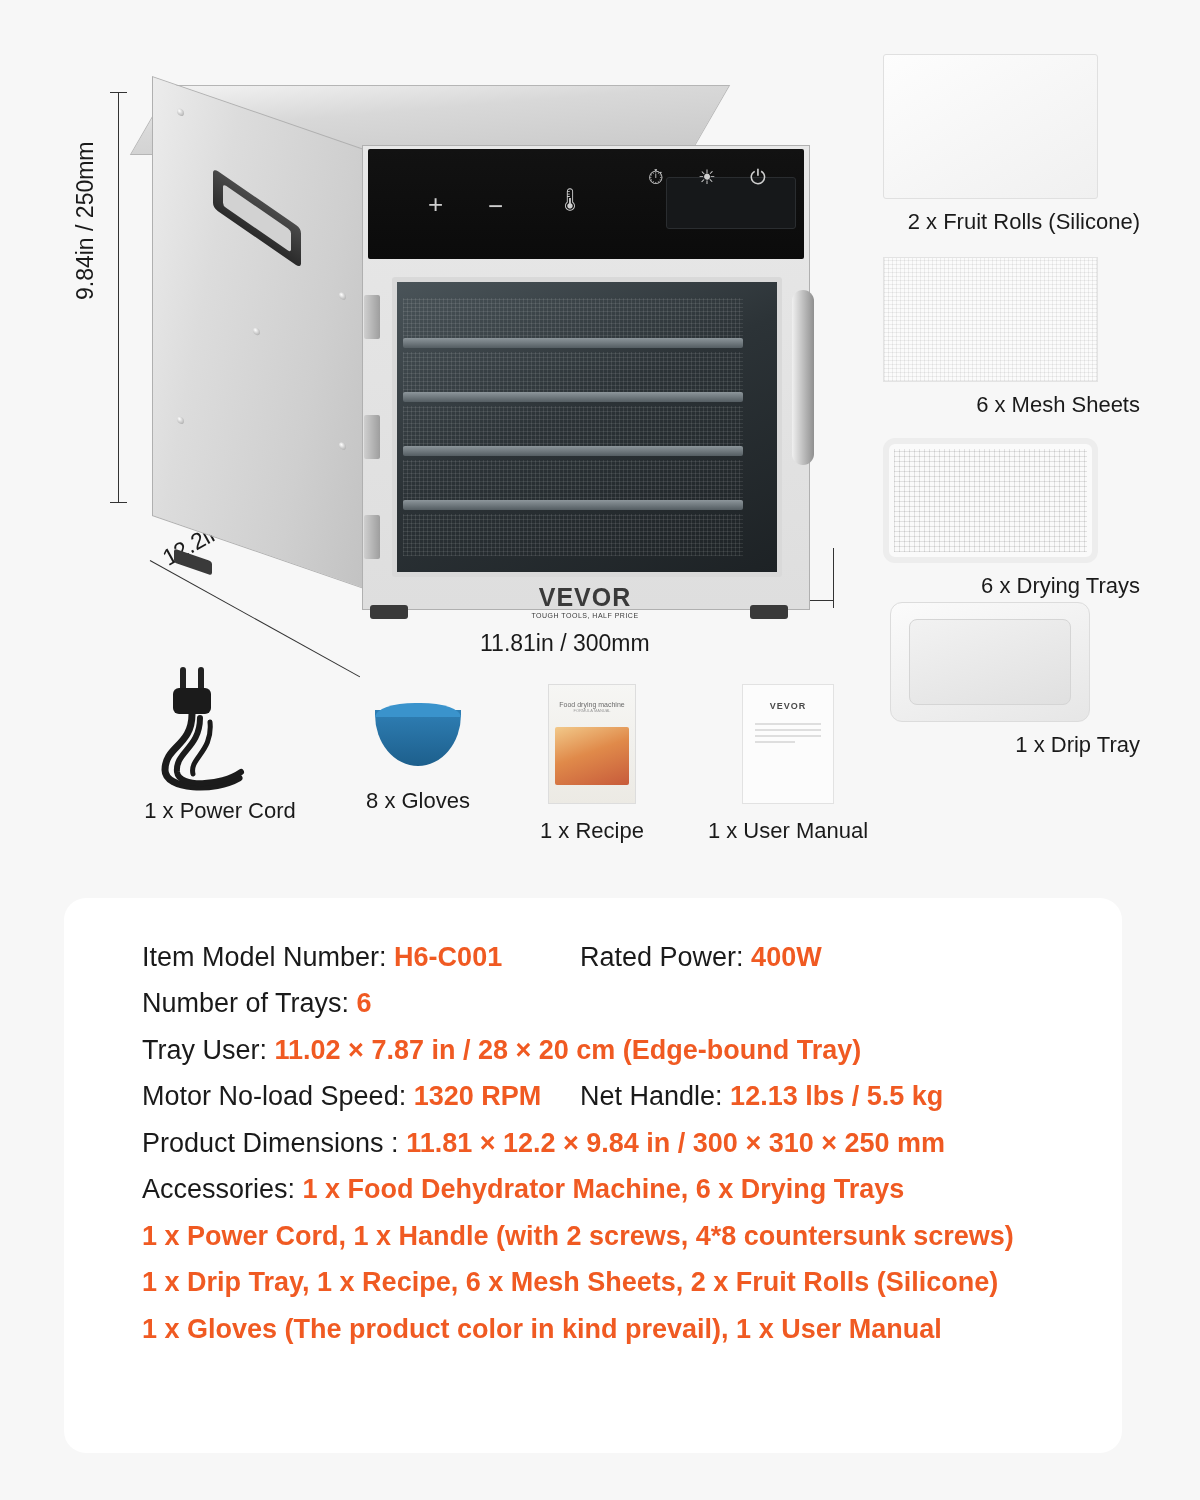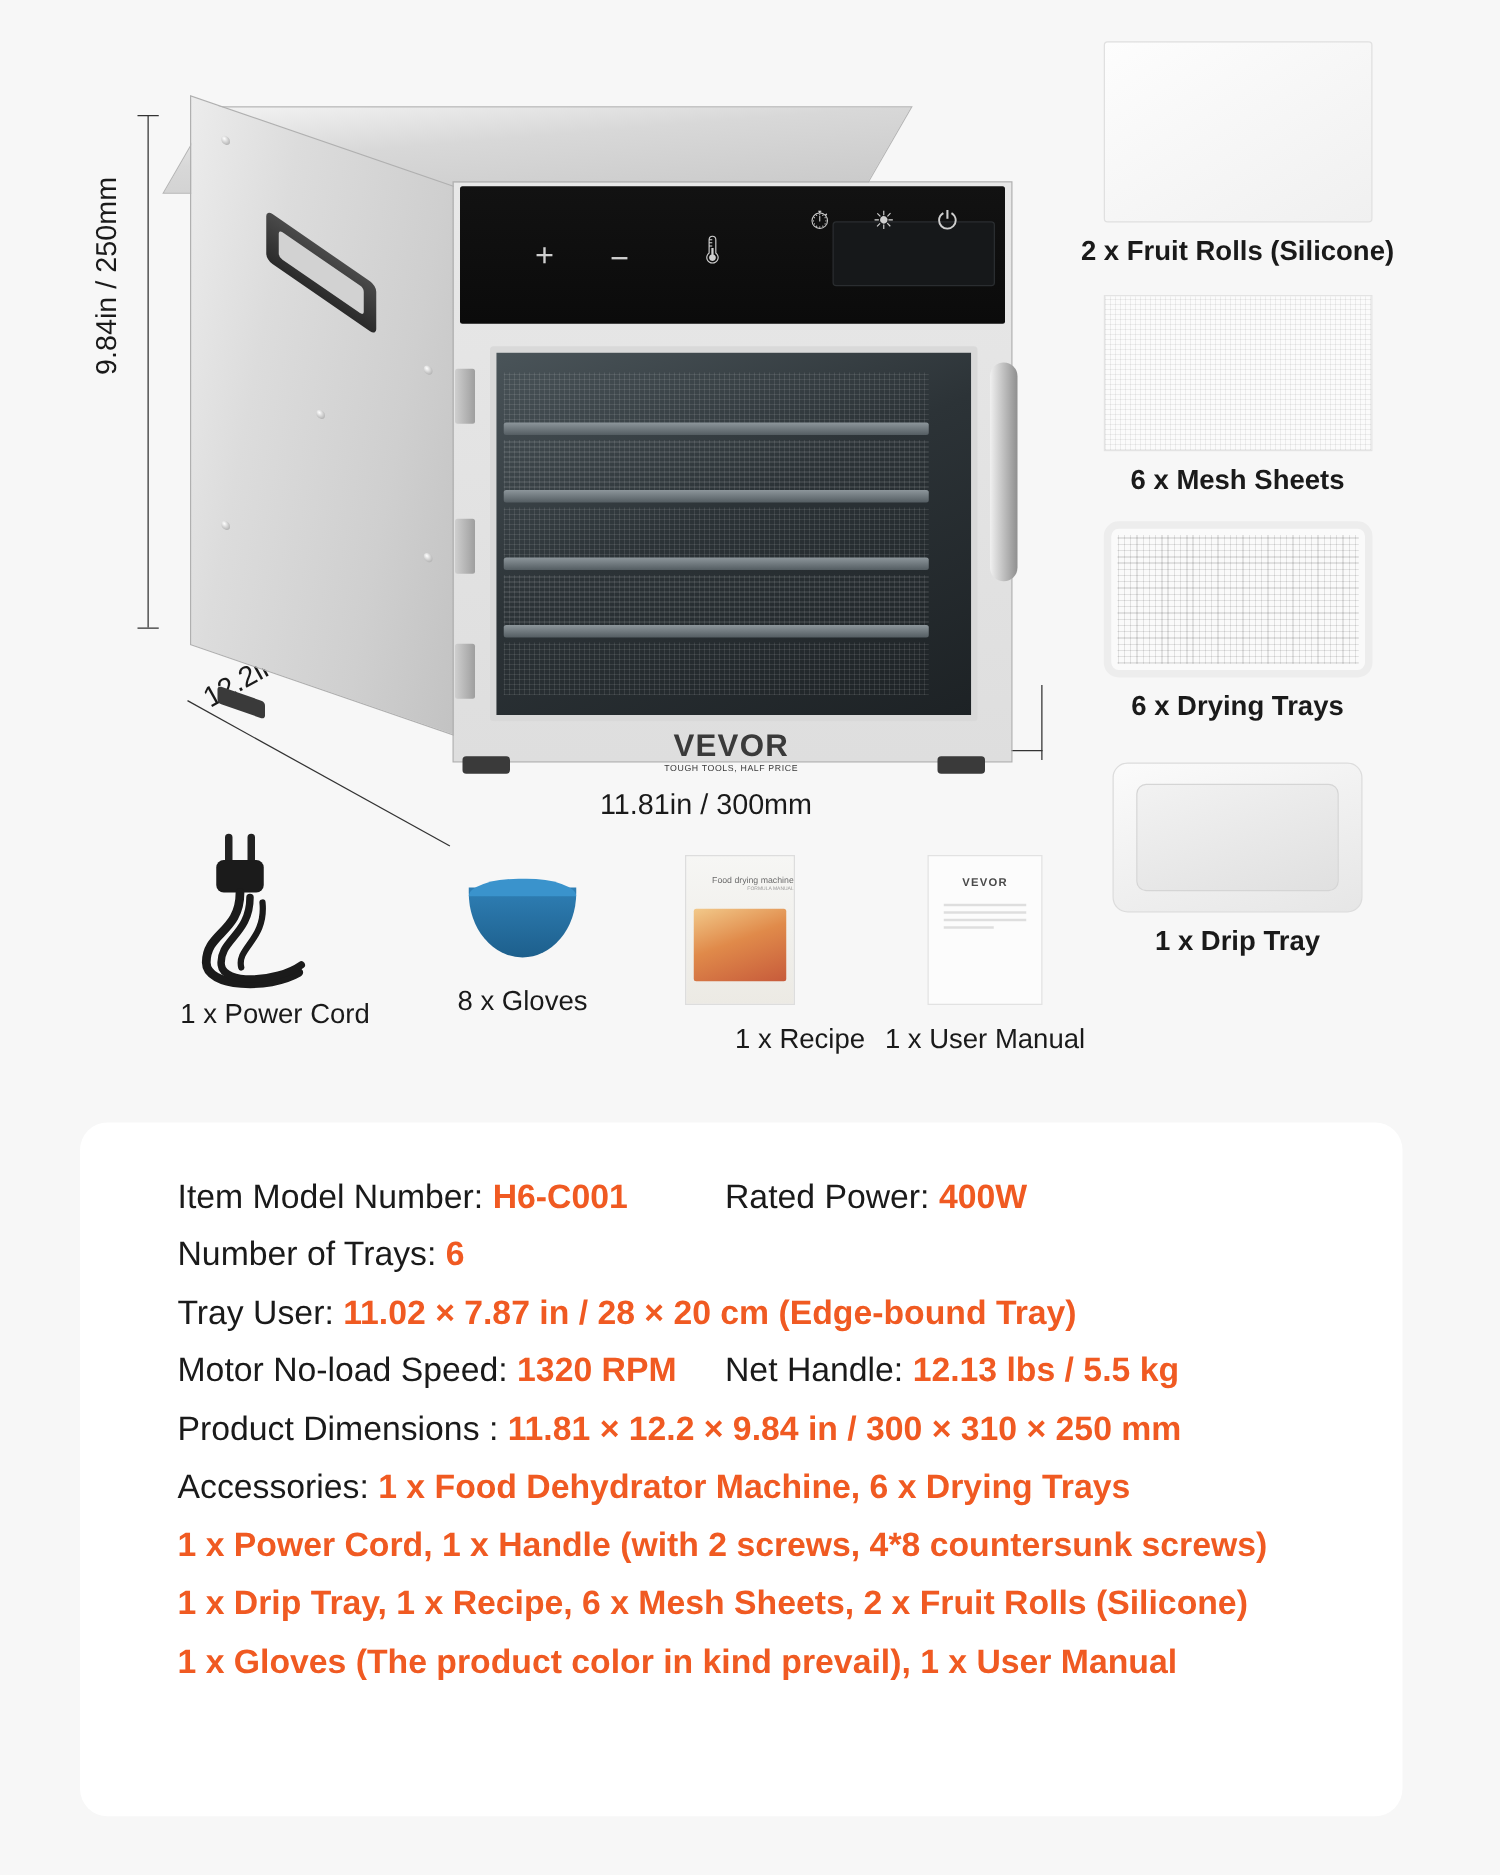--- a/index.html
+++ b/index.html
@@ -101,21 +101,21 @@
   .screwdot {
     position: absolute; width: 7px; height: 7px; border-radius: 50%;
     background: radial-gradient(circle at 35% 35%, #fff, #9a9a9a);
   }
   .hinge {
     position:absolute; width:16px; height:44px; background:linear-gradient(90deg,#cfcfcf,#9e9e9e);
     border-radius:2px; left:224px;
   }
 
   
-  .acc-right { position: absolute; right: 60px; top: 33px; width: 300px; text-align: center; font-weight: bold; }
+  .acc-right { position: absolute; right: 60px; top: 54px; width: 300px; text-align: right; }
   .acc-caption { font-size: 22px; color: #1a1a1a; margin-top: 10px; }
   .fruit-roll {
     width: 215px; height: 145px; margin: 0 auto;
     background: linear-gradient(150deg,#fdfdfd,#f0f0f0);
     border: 1px solid #e0e0e0; border-radius: 3px;
   }
   .mesh-sheet {
     width: 215px; height: 125px; margin: 0 auto;
     background:
       repeating-linear-gradient(0deg, rgba(0,0,0,.06) 0 1px, transparent 1px 4px),
@@ -271,21 +271,21 @@
       <div class="acc-caption">2 x Fruit Rolls (Silicone)</div>
     </div>
     <div style="margin-top:22px;">
       <div class="mesh-sheet"></div>
       <div class="acc-caption">6 x Mesh Sheets</div>
     </div>
     <div style="margin-top:20px;">
       <div class="drying-tray"></div>
       <div class="acc-caption">6 x Drying Trays</div>
     </div>
-    <div style="margin-top:32px;">
+    <div style="margin-top:3px;">
       <div class="drip-tray"></div>
       <div class="acc-caption">1 x Drip Tray</div>
     </div>
   </div>
 
   <div class="acc-row">
 
     <div class="acc-item" style="left:20px; top:0; width:200px;">
       <div class="cord">
         <svg width="130" height="140" viewBox="0 0 130 140">
@@ -297,21 +297,21 @@
         </svg>
       </div>
       <div class="acc-caption">1 x Power Cord</div>
     </div>
 
     <div class="acc-item" style="left:228px; top:0; width:180px;">
       <div class="gloves"></div>
       <div class="acc-caption" style="margin-top:22px;">8 x Gloves</div>
     </div>
 
-    <div class="acc-item" style="left:392px; top:24px; width:200px;text-align:right;">
+    <div class="acc-item" style="left:392px; top:24px; width:200px;">
       <div class="book">
         <div class="book-title">Food drying machine</div>
         <div class="book-sub">FORMULA MANUAL</div>
         <div class="book-art"></div>
       </div>
       <div class="acc-caption" style="margin-top:14px;">1 x Recipe</div>
     </div>
 
     <div class="acc-item" style="left:568px; top:24px; width:240px;">
       <div class="manual">

